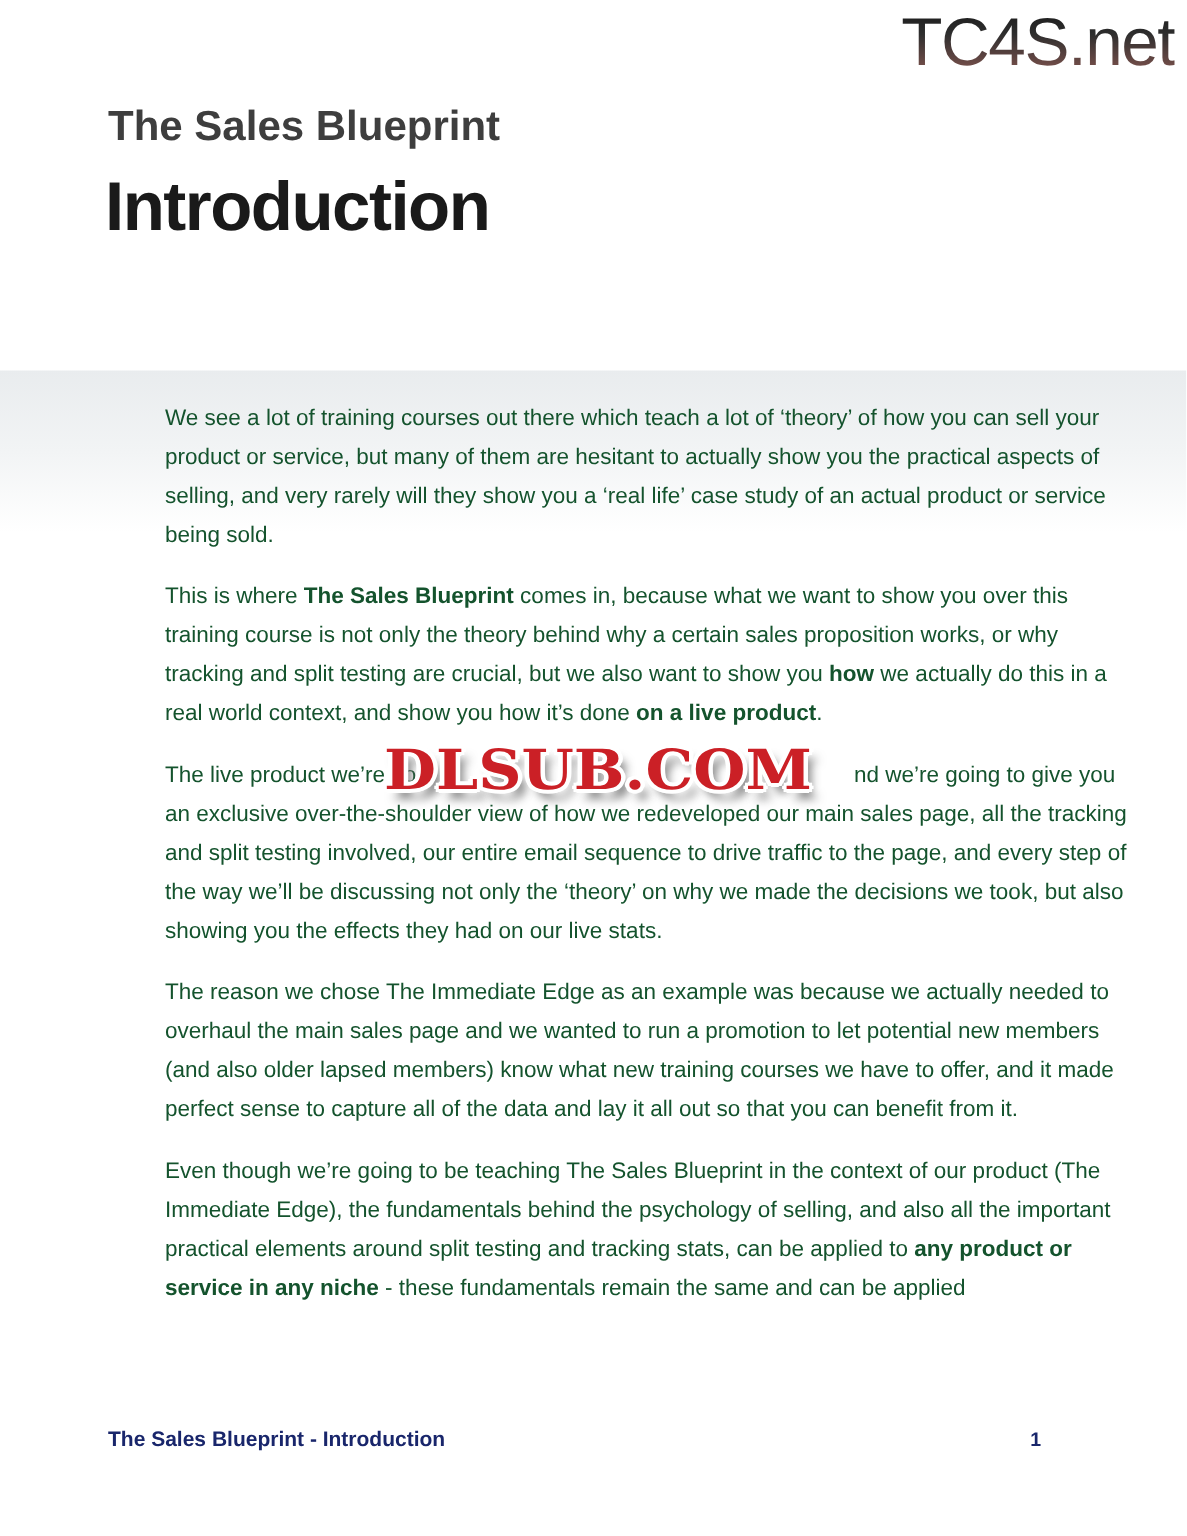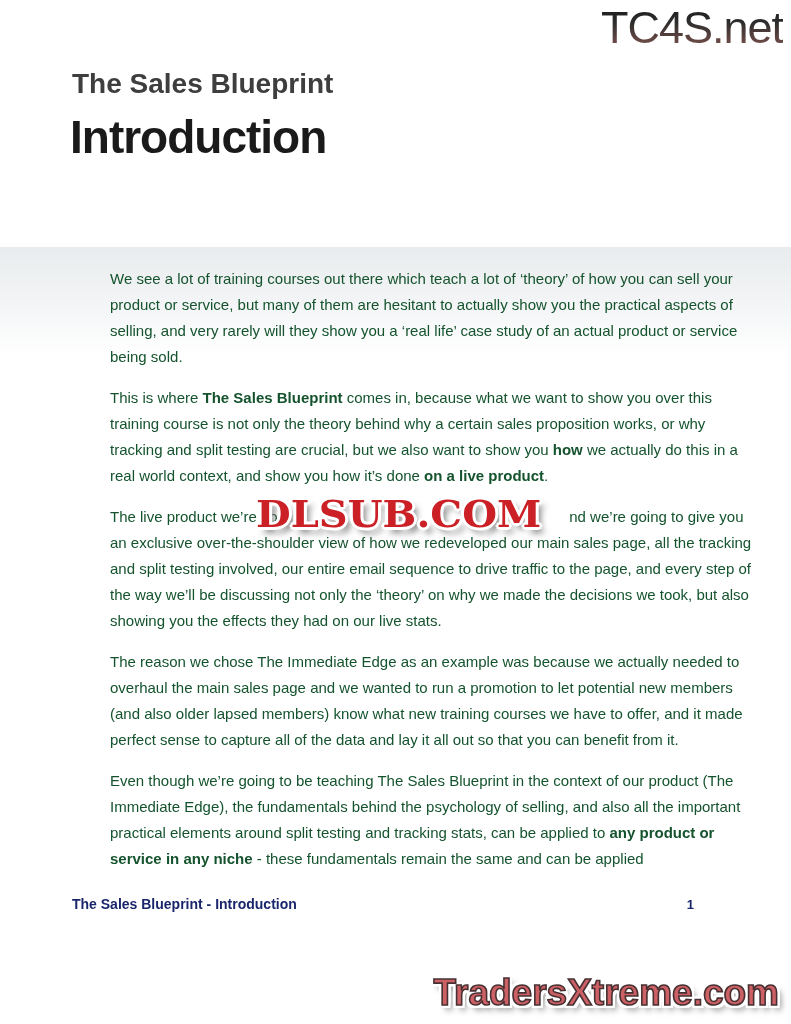--- a/index.html
+++ b/index.html
@@ -49,21 +49,21 @@
     color:#cb2026;
     text-shadow:
       -2px -2px 0 #fff, 2px -2px 0 #fff, -2px 2px 0 #fff, 2px 2px 0 #fff,
       0 -3px 0 #fff, 0 3px 0 #fff, -3px 0 0 #fff, 3px 0 0 #fff,
       5px 7px 7px rgba(110,110,110,0.85);
     transform:scaleY(0.92);
     white-space:nowrap;
   }
   
   .footer{
-    position:absolute;left:72px;top:896px;width:648px;
+    position:absolute;left:72px;top:951px;width:648px;
     display:flex;justify-content:space-between;align-items:flex-end;
   }
   .footer .doc-title{font-size:14px;font-weight:700;color:#19266b;}
   .footer .page-num{font-size:13px;font-weight:700;color:#19266b;margin-right:26px;}
   
   .wm-bottom{
     position:absolute;right:12px;top:972px;
     font-size:37px;font-weight:700;letter-spacing:0;
     color:#cd6065;
     -webkit-text-stroke:1.6px #463032;
@@ -95,15 +95,14 @@
       <p><span>Even though we’re going to be teaching The Sales Blueprint in the context of our product (The Immediate Edge), the fundamentals behind the psychology of selling, and also all the important practical elements around split testing and tracking stats, can be applied to </span><span class="bold">any product or service in any niche</span><span> - these fundamentals remain the same and can be applied</span></p>
     </div>
 
   <div class="wm-center">DLSUB.COM</div>
 
   <div class="footer">
     <span class="doc-title">The Sales Blueprint - Introduction</span>
     <span class="page-num">1</span>
   </div>
 
-  <div class="wm-bottom">TradersXtreme.com</div>
 
 </div>
 
 </body></html>

